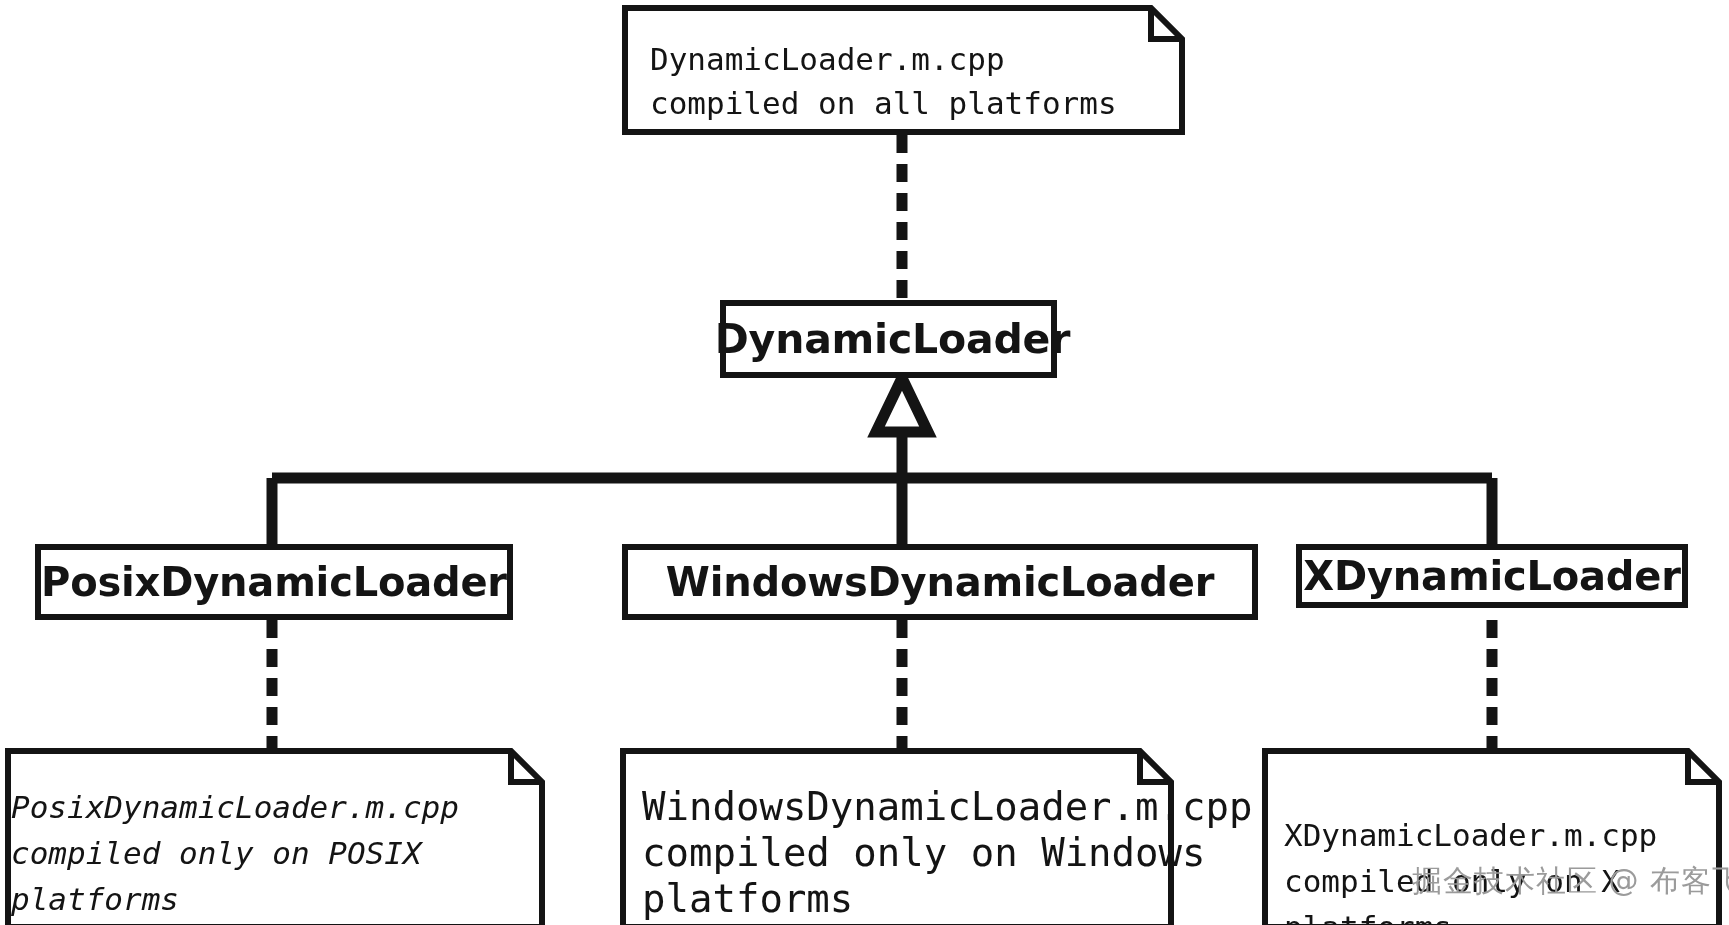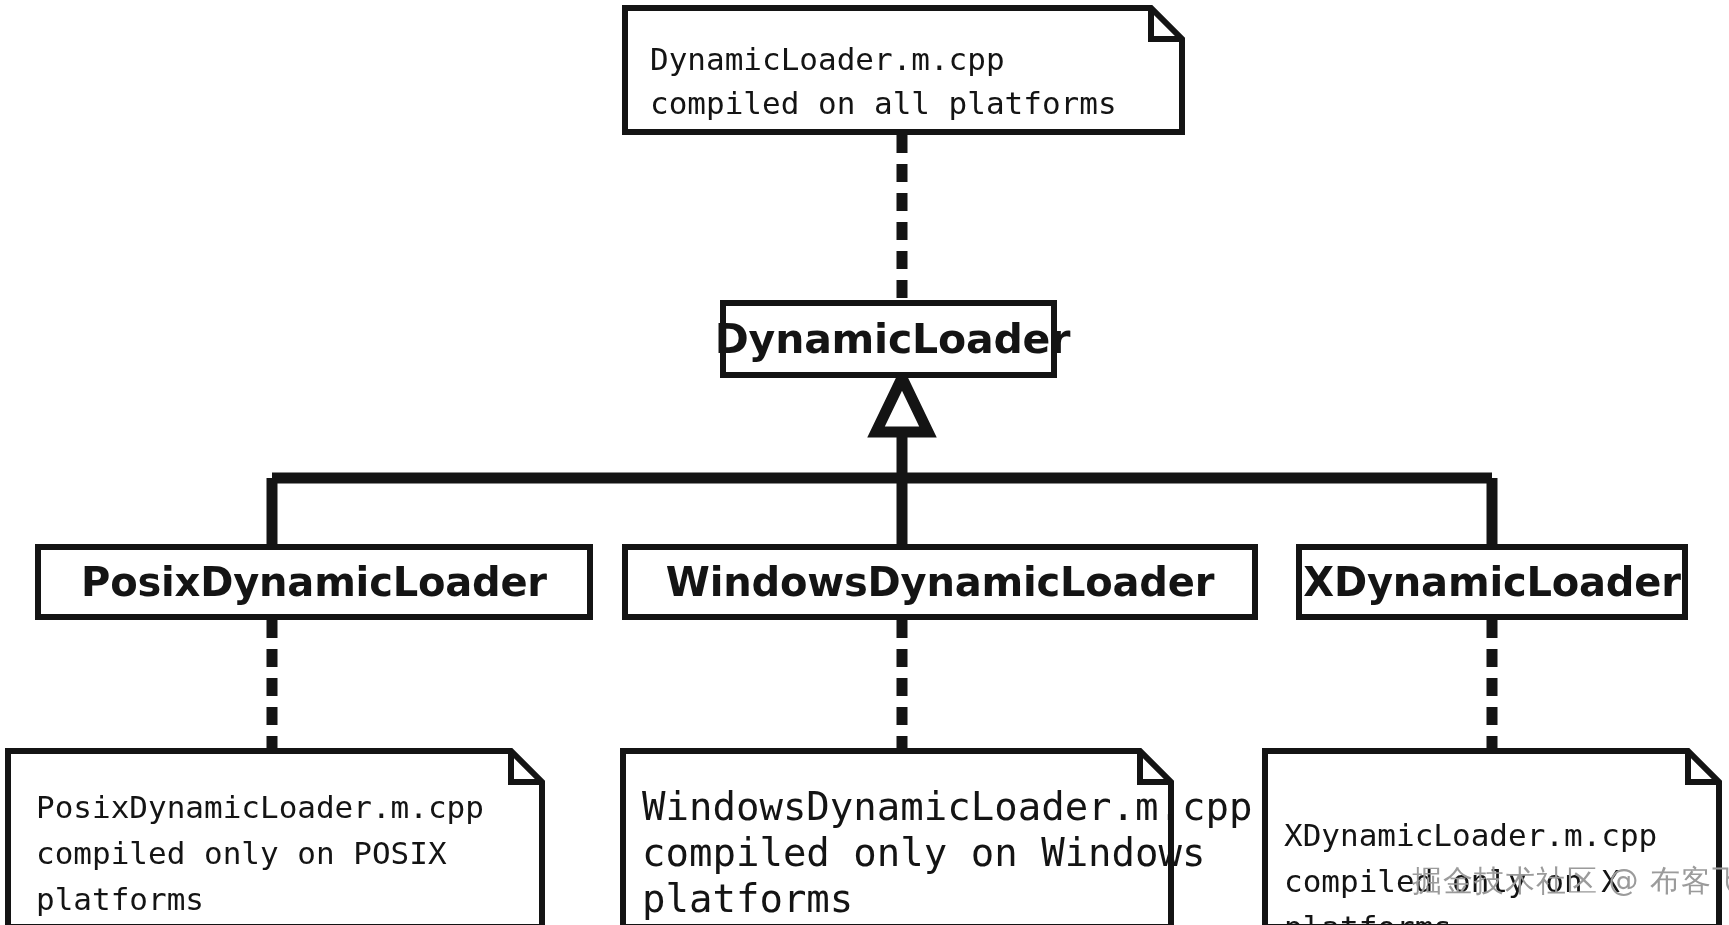--- a/index.html
+++ b/index.html
@@ -42,27 +42,27 @@
     font-family: "DejaVu Sans", sans-serif;
     font-weight: bold;
     color: #141414;
     white-space: nowrap;
     letter-spacing: -0.2px;
   }
 
   #box-dynamicloader      { left: 720px;  top: 300px; width: 337px; height: 78px; padding-left: 8px; }
   #box-dynamicloader .class-name { font-size: 41px; }
 
-  #box-posix              { left: 35px;   top: 544px; width: 558px; height: 76px; }
+  #box-posix              { left: 35px;   top: 544px; width: 478px; height: 76px; }
   #box-posix .class-name  { font-size: 40px; }
 
   #box-windows            { left: 622px;  top: 544px; width: 636px; height: 76px; }
   #box-windows .class-name{ font-size: 40px; }
 
-  #box-x                  { left: 1296px; top: 544px; width: 392px; height: 76px; }
+  #box-x                  { left: 1296px; top: 544px; width: 392px; height: 64px; }
   #box-x .class-name      { font-size: 40px; }
 
   
   .note {
     position: absolute;
     z-index: 3;
   }
   .note-svg {
     position: absolute;
     left: 0;
@@ -74,21 +74,21 @@
     font-family: "DejaVu Sans Mono", monospace;
     color: #141414;
     white-space: pre-line;
     z-index: 4;
   }
 
   #note-top        { left: 622px; top: 5px;   width: 563px; height: 130px; padding-left: 43px; }
   #note-top .note-text   { left: 28px; top: 32px; font-size: 31px; line-height: 44px; }
 
   #note-posix      { left: 5px;    top: 748px; width: 540px; height: 182px; }
-  #note-posix .note-text  { left: 31px; top: 36px; font-size: 31px; line-height: 46px; }
+  #note-posix .note-text  { left: 6px; top: 36px; font-size: 31px; line-height: 46px; font-style: italic; }
 
   #note-windows    { left: 620px;  top: 748px; width: 554px; height: 182px; }
   #note-windows .note-text{ left: 22px; top: 36px; font-size: 39px; line-height: 46px; }
 
   #note-x          { left: 1262px; top: 748px; width: 460px; height: 182px; }
   #note-x .note-text      { left: 22px; top: 36px; font-size: 31px; line-height: 46px; margin-top: 28px; }
 
   
   #watermark {
     position: absolute;

